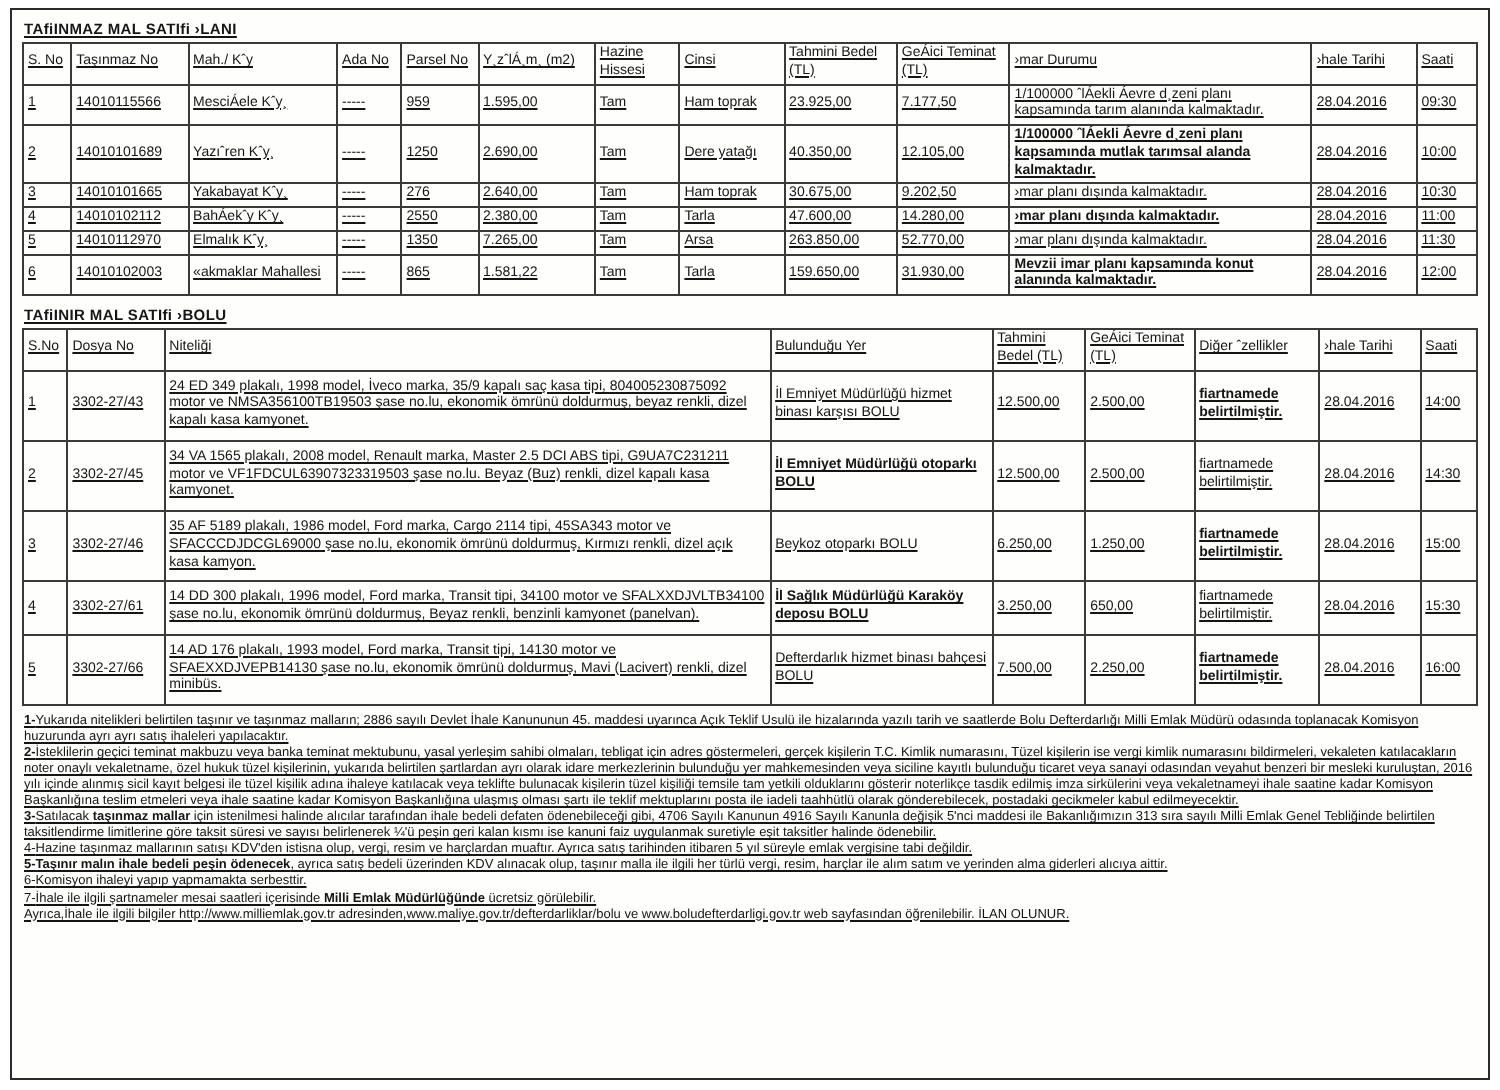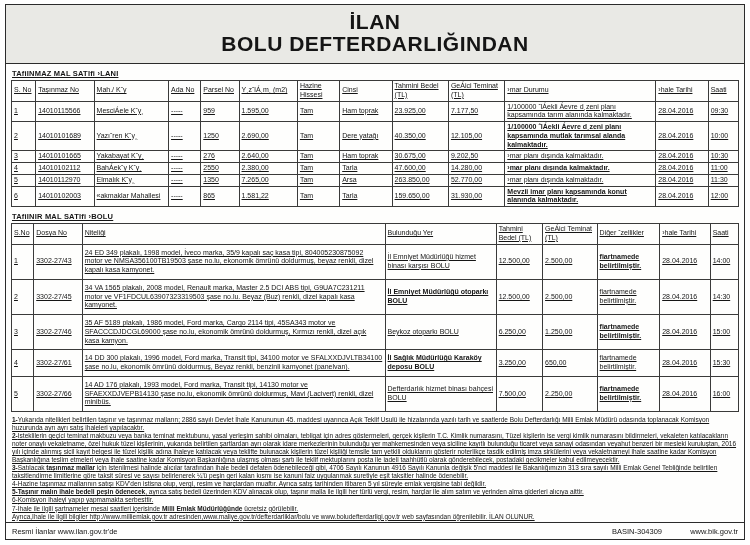--- a/index.html
+++ b/index.html
@@ -19,24 +19,20 @@
   .note{margin:0;}
   .footer-bar{position:absolute;left:0;right:0;bottom:0;height:16px;border-top:1px solid #2b2b2b;font-size:7.5px;background:#fefefd;}
   .footer-bar .fl{position:absolute;left:6px;top:4px;}
   .footer-bar .fb{position:absolute;left:606px;top:4px;}
   .footer-bar .fr{position:absolute;right:6px;top:4px;}
 </style>
 </head>
 <body>
 
 <div class="page">
-  <div class="masthead">
-    <div class="l1">İLAN</div>
-    <div class="l2">BOLU DEFTERDARLIĞINDAN</div>
-  </div>
 
   <div class="content">
     <div class="tbl-title">TAfiINMAZ MAL SATIfi ›LANI</div>
     <table class="t1">
       <colgroup>
         <col style="width:24px">
           <col style="width:58px">
           <col style="width:74px">
           <col style="width:32px">
         <col style="width:38px">
@@ -250,18 +246,13 @@
         <div class="note"><span class="b">2-</span><span>İsteklilerin geçici teminat makbuzu veya banka teminat mektubunu, yasal yerleşim sahibi olmaları, tebligat için adres göstermeleri, gerçek kişilerin T.C. Kimlik numarasını, Tüzel kişilerin ise vergi kimlik numarasını bildirmeleri, vekaleten katılacakların noter onaylı vekaletname, özel hukuk tüzel kişilerinin, yukarıda belirtilen şartlardan ayrı olarak idare merkezlerinin bulunduğu yer mahkemesinden veya siciline kayıtlı bulunduğu ticaret veya sanayi odasından veyahut benzeri bir mesleki kuruluştan, 2016 yılı içinde alınmış sicil kayıt belgesi ile tüzel kişilik adına ihaleye katılacak veya teklifte bulunacak kişilerin tüzel kişiliği temsile tam yetkili olduklarını gösterir noterlikçe tasdik edilmiş imza sirkülerini veya vekaletnameyi ihale saatine kadar Komisyon Başkanlığına teslim etmeleri veya ihale saatine kadar Komisyon Başkanlığına ulaşmış olması şartı ile teklif mektuplarını posta ile iadeli taahhütlü olarak gönderebilecek, postadaki gecikmeler kabul edilmeyecektir.</span></div>
         <div class="note"><span class="b">3-</span><span>Satılacak </span><span class="b">taşınmaz mallar</span><span> için istenilmesi halinde alıcılar  tarafından ihale bedeli defaten ödenebileceği gibi, 4706 Sayılı Kanunun 4916 Sayılı Kanunla değişik 5'nci maddesi ile Bakanlığımızın 313 sıra sayılı Milli Emlak Genel Tebliğinde belirtilen taksitlendirme limitlerine göre taksit süresi ve sayısı belirlenerek ¼'ü peşin geri kalan kısmı ise kanuni faiz uygulanmak suretiyle eşit taksitler halinde ödenebilir.</span></div>
         <div class="note"><span>4-</span><span>Hazine taşınmaz mallarının satışı KDV'den istisna olup, vergi, resim ve harçlardan muaftır. Ayrıca satış tarihinden itibaren 5 yıl süreyle emlak vergisine tabi değildir.</span></div>
         <div class="note"><span class="b u">5-</span><span class="b u">Taşınır malın ihale bedeli peşin ödenecek</span><span>, ayrıca satış bedeli üzerinden KDV alınacak olup, taşınır malla ile ilgili her türlü vergi, resim, harçlar ile alım satım ve yerinden alma giderleri alıcıya aittir.</span></div>
         <div class="note"><span>6-</span><span>Komisyon ihaleyi yapıp yapmamakta serbesttir.</span></div>
         <div class="note"><span>7-</span><span>İhale ile ilgili şartnameler mesai saatleri içerisinde </span><span class="b">Milli Emlak Müdürlüğünde</span><span> ücretsiz görülebilir.</span></div>
         <div class="note"><span>Ayrıca,İhale ile ilgili bilgiler http://www.milliemlak.gov.tr adresinden,www.maliye.gov.tr/defterdarliklar/bolu ve www.boludefterdarligi.gov.tr  web sayfasından öğrenilebilir. İLAN OLUNUR.</span></div>
       </div>
   </div>
 
-  <div class="footer-bar">
-    <span class="fl">Resmi İlanlar www.ilan.gov.tr'de</span>
-    <span class="fb">BASIN-304309</span>
-    <span class="fr">www.bik.gov.tr</span>
-  </div>
 </div>
 
 </body></html>

